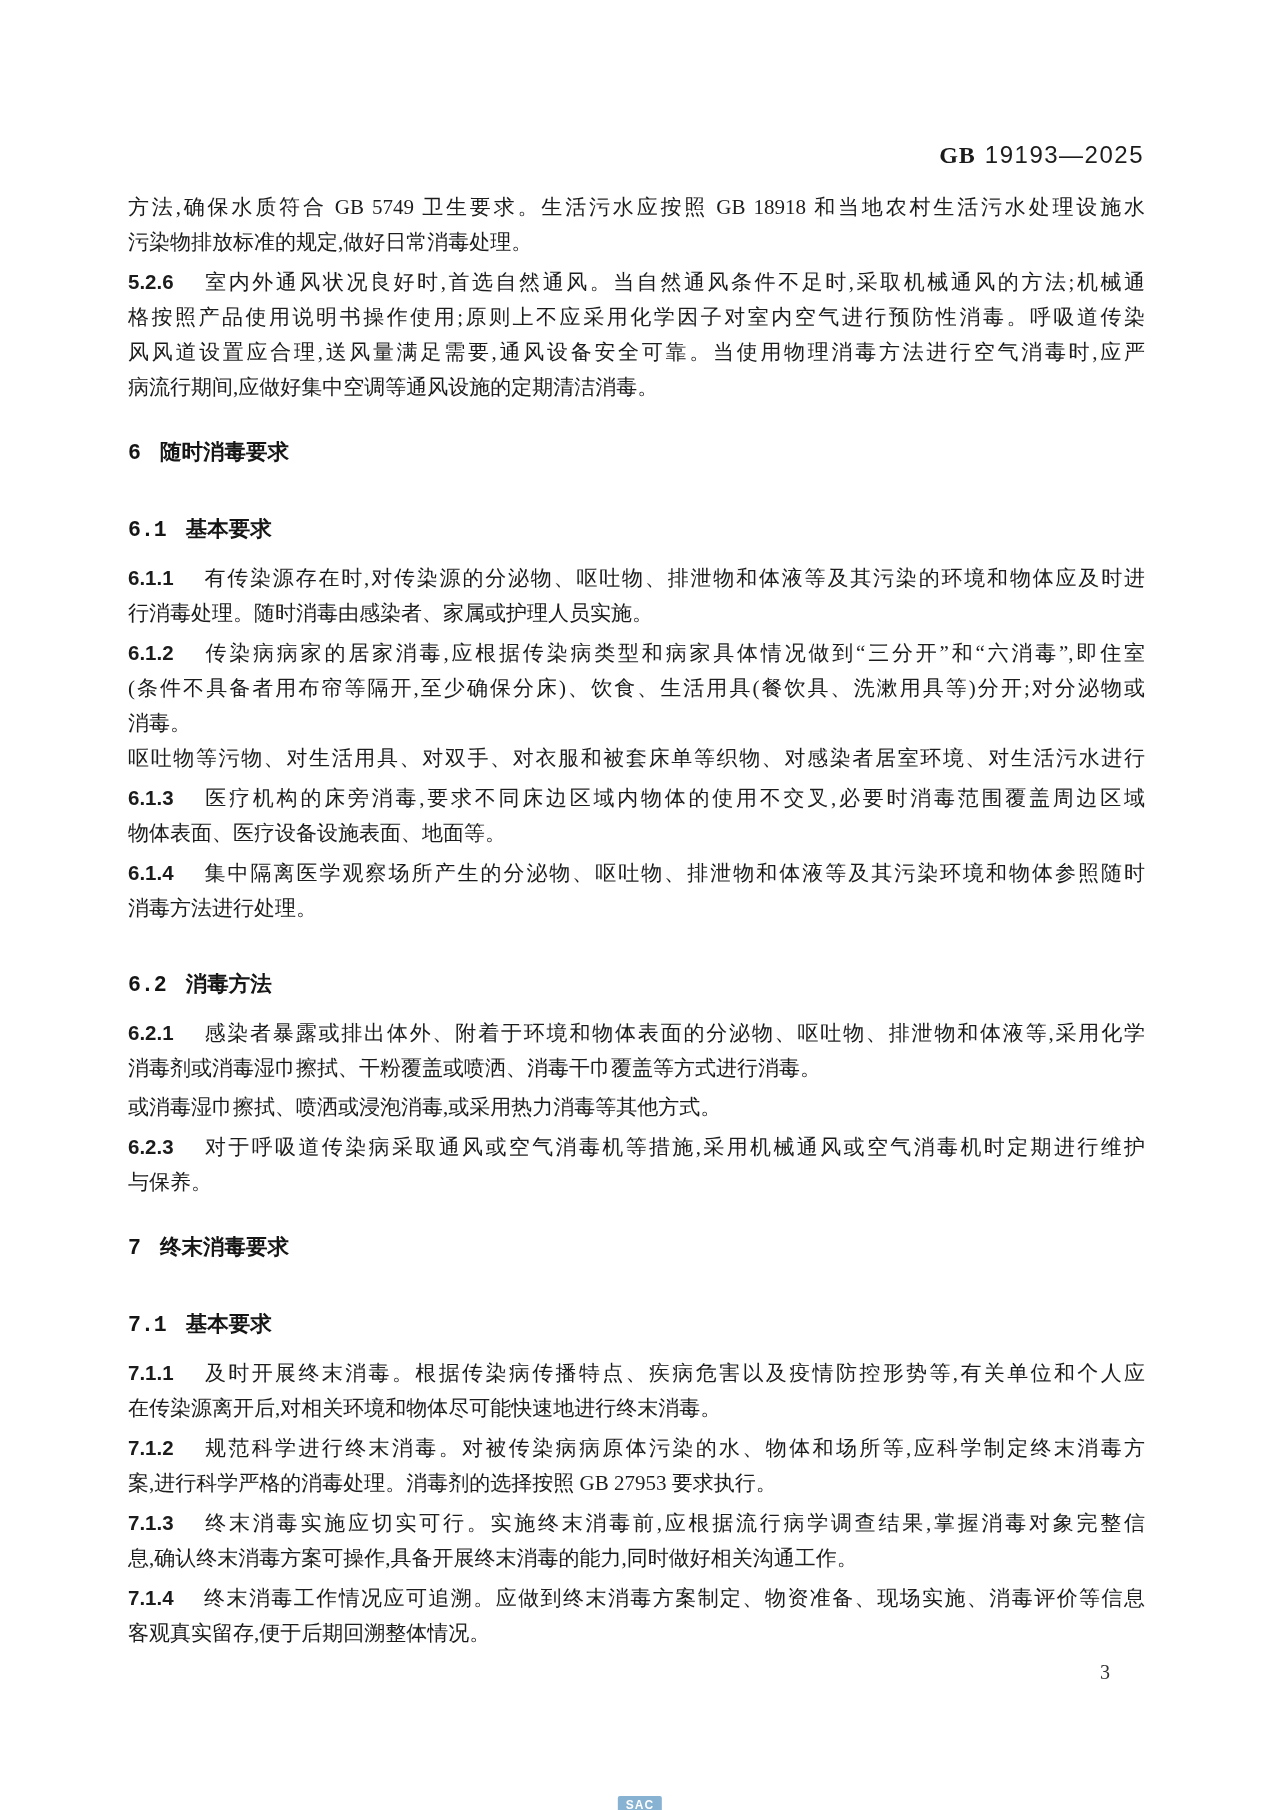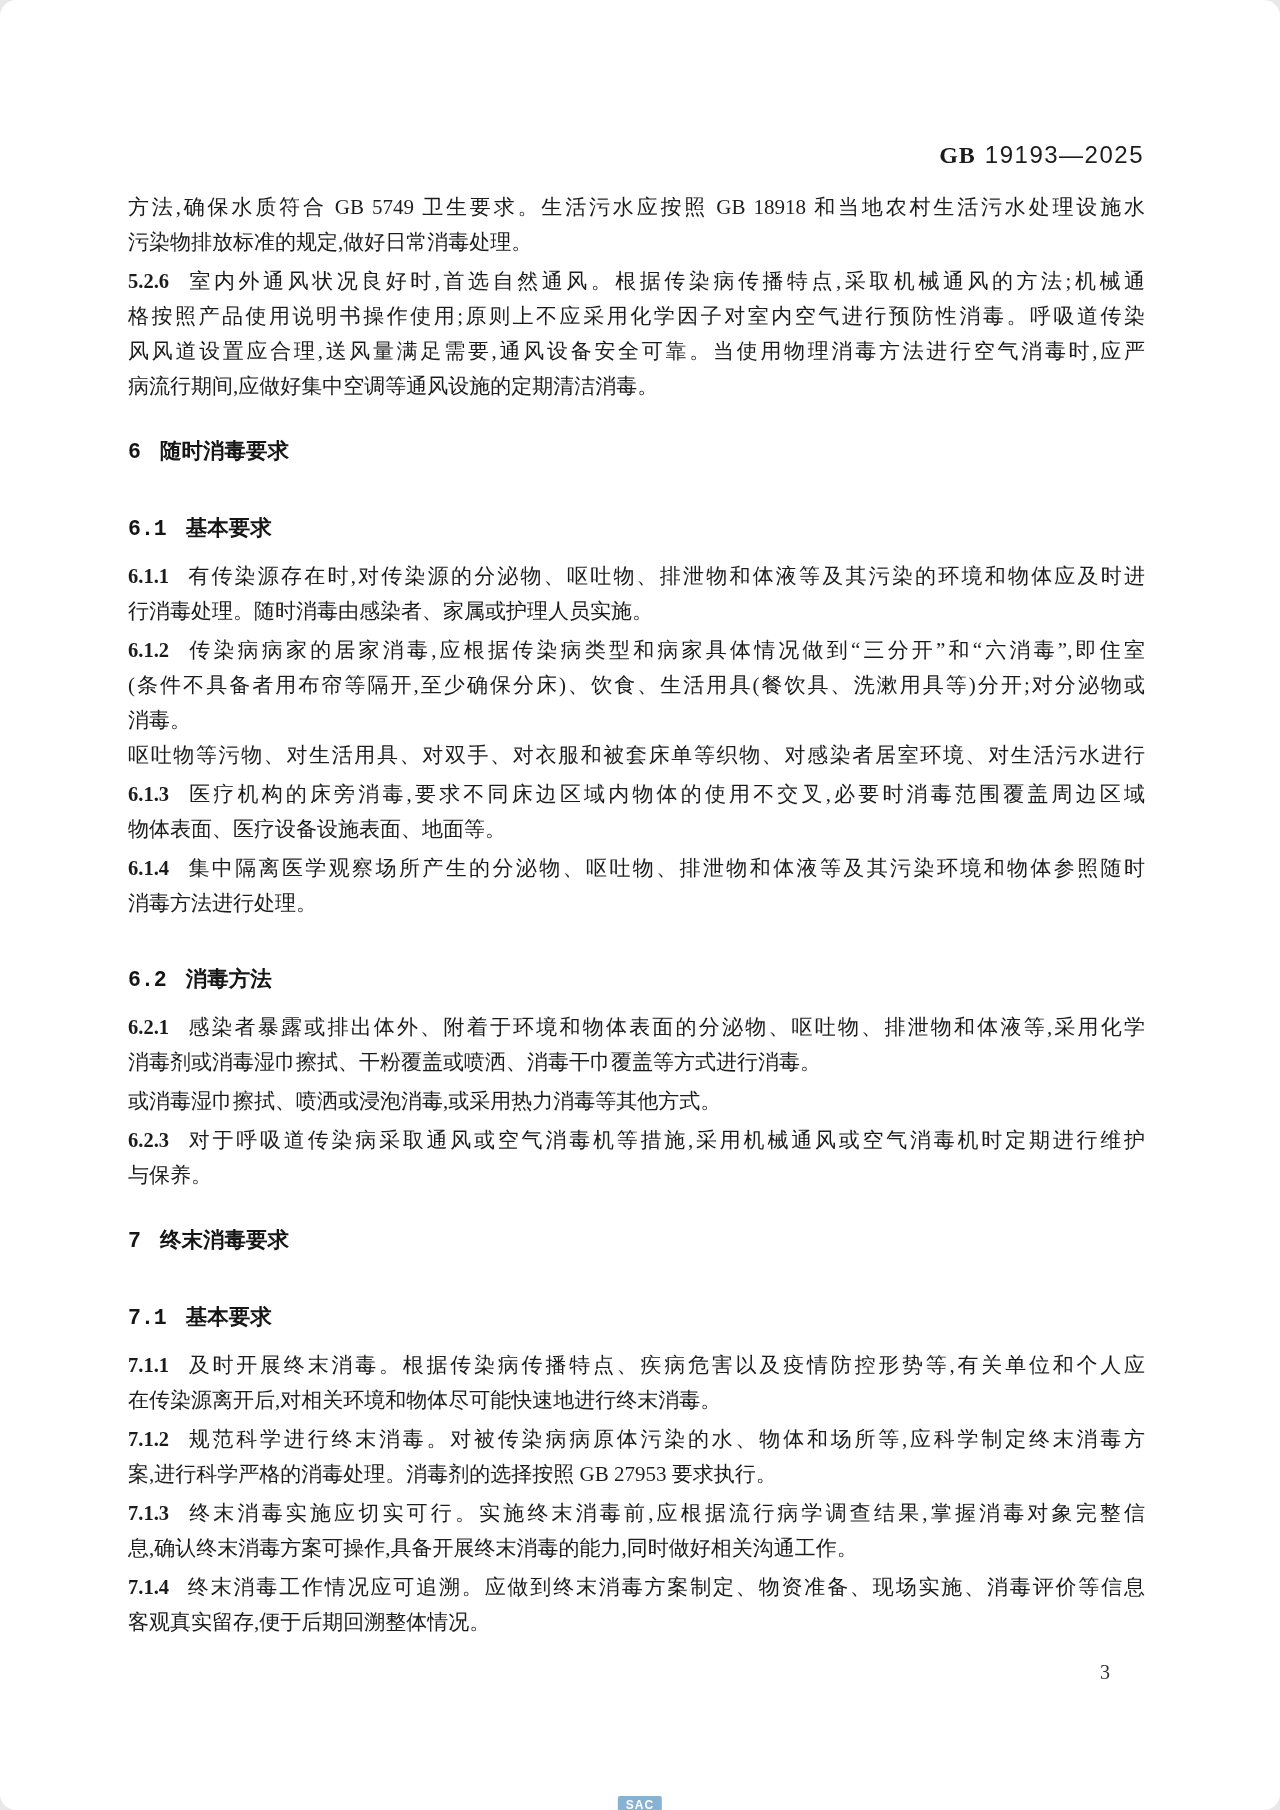--- a/index.html
+++ b/index.html
@@ -4,21 +4,20 @@
 <style>
   html,body { margin:0; padding:0; background:#e8e8e8; }
   .page {
     position:relative;
     width:1280px; height:1810px;
     margin:0 auto;
     background:#ffffff;
     overflow:hidden;
     font-family:"Liberation Serif","DejaVu Serif",serif;
     color:#1c1c1c;
-    border-radius:16px;
   }
   .doc-header {
     position:absolute; top:141px; right:136px;
     white-space:nowrap;
   }
   .gb-code {
     font-family:"Liberation Serif","DejaVu Serif",serif;
     font-weight:700; font-size:24px; letter-spacing:1px;
   }
   .doc-number {
@@ -30,22 +29,22 @@
   }
   .para { margin:0; }
   .para + .para { margin-top:4px; }
   .line {
     font-size:21px; line-height:35px;
     text-align:justify; text-align-last:justify;
     text-justify:inter-ideograph;
   }
   .line.last { text-align-last:left; }
   .clause-num {
-    font-family:Liberation Serif, serif;
-    font-weight:700; font-size:20.5px; margin-right:17px;
+    font-family:Liberation Sans, sans-serif;
+    font-weight:700; font-size:20.5px; margin-right:29px;
   }
   .sec-heading, .sub-heading {
     font-family:Liberation Mono, monospace;
     font-weight:700; font-size:21.5px; line-height:35px;
     text-align:left; color:#151515;
   }
   .sec-heading { margin-top:31px; }
   .sub-heading { margin-top:42px; margin-bottom:12px; }
   .heading-num { margin-right:19px; }
   .page-num {
@@ -69,21 +68,21 @@
   <div class="doc-header">
     <span class="gb-code">GB</span><span class="doc-number">19193—2025</span>
   </div>
 
   <div class="doc-body">
       <div class="para">
         <div class="line"><span>方法,确保水质符合 GB 5749 卫生要求。生活污水应按照 GB 18918 和当地农村生活污水处理设施水</span></div>
         <div class="line last"><span>污染物排放标准的规定,做好日常消毒处理。</span></div>
       </div>
       <div class="para">
-        <div class="line"><span class="clause-num">5.2.6</span><span>室内外通风状况良好时,首选自然通风。根据传染病传播特点,采取机械通风的方法;机械通</span></div>
+        <div class="line"><span class="clause-num">5.2.6</span><span>室内外通风状况良好时,首选自然通风。当自然通风条件不足时,采取机械通风的方法;机械通</span></div>
         <div class="line"><span>格按照产品使用说明书操作使用;原则上不应采用化学因子对室内空气进行预防性消毒。呼吸道传染</span></div>
         <div class="line"><span>风风道设置应合理,送风量满足需要,通风设备安全可靠。当使用物理消毒方法进行空气消毒时,应严</span></div>
         <div class="line last"><span>病流行期间,应做好集中空调等通风设施的定期清洁消毒。</span></div>
       </div>
       <div class="sec-heading"><span class="heading-num">6</span><span class="heading-text">随时消毒要求</span></div>
       <div class="sub-heading"><span class="heading-num">6.1</span><span class="heading-text">基本要求</span></div>
       <div class="para">
         <div class="line"><span class="clause-num">6.1.1</span><span>有传染源存在时,对传染源的分泌物、呕吐物、排泄物和体液等及其污染的环境和物体应及时进</span></div>
         <div class="line last"><span>行消毒处理。随时消毒由感染者、家属或护理人员实施。</span></div>
       </div>

